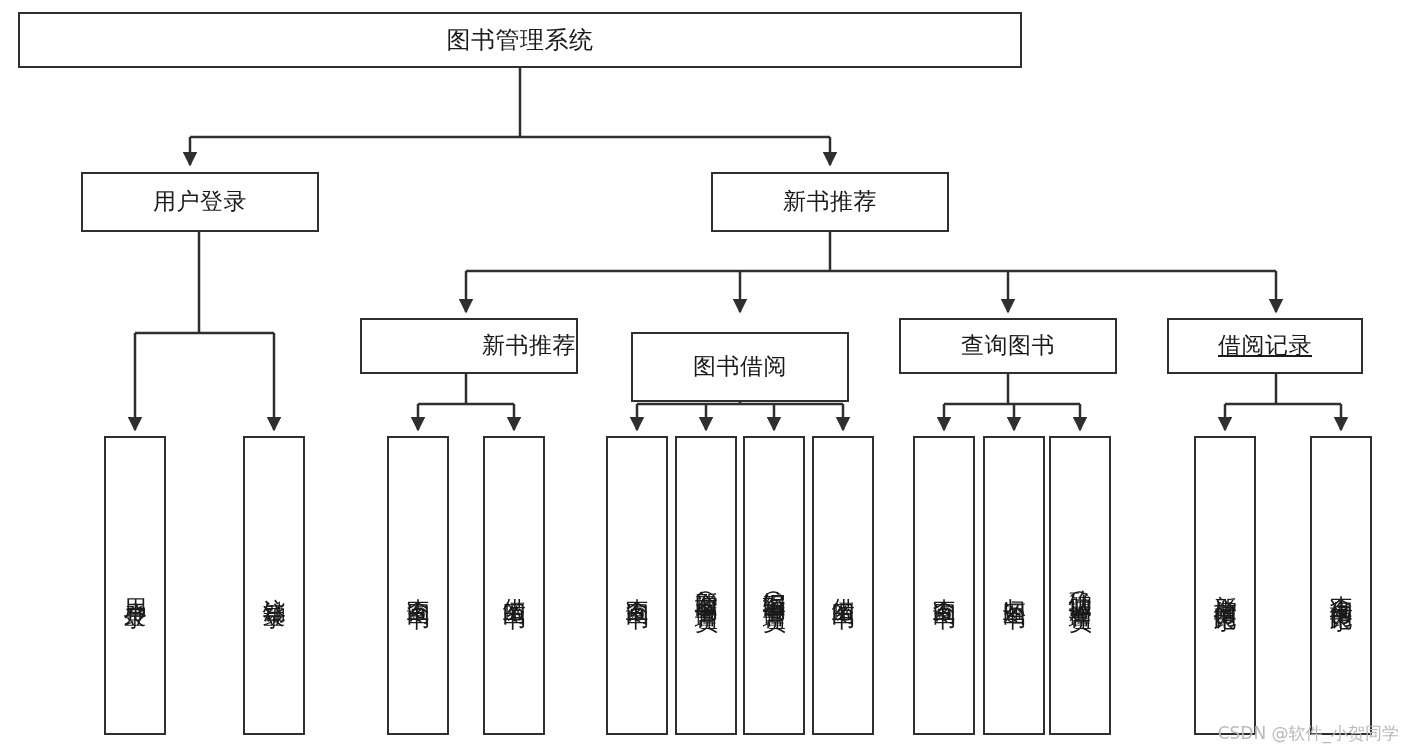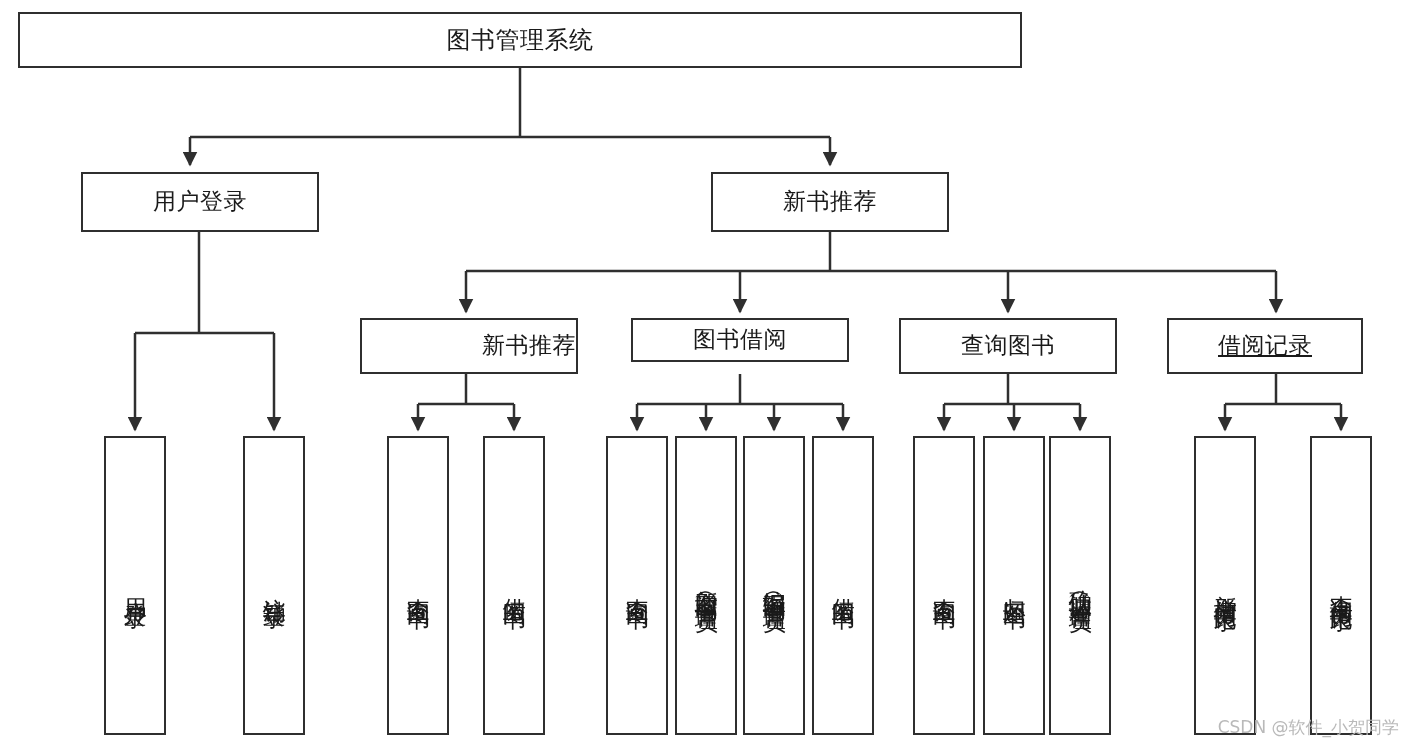--- a/index.html
+++ b/index.html
@@ -57,21 +57,21 @@
     writing-mode: vertical-rl;
     text-orientation: upright;
     font-size: 23px;
     line-height: 1.1;
     letter-spacing: 3px;
     max-height: 100%;
   }
   .watermark {
     position: absolute;
     right: 6px;
-    bottom: 8px;
+    bottom: 2px;
     font-size: 17px;
     color: #b9b9b9;
     white-space: nowrap;
     user-select: none;
   }
 </style>
 </head>
 <body>
 
 <div id="canvas">
@@ -133,21 +133,21 @@
   <div class="node horiz" style="left:81px; top:172px; width:238px; height:60px;">
     <span class="label">用户登录</span>
   </div>
   <div class="node horiz" style="left:711px; top:172px; width:238px; height:60px;">
     <span class="label">新书推荐</span>
   </div>
 
   <div class="node horiz" style="left:360px; top:318px; width:218px; height:56px;justify-content:flex-end;">
     <span class="label">新书推荐</span>
   </div>
-  <div class="node horiz" style="left:631px; top:318px; width:218px; height:44px;">
+  <div class="node horiz" style="left:631px; top:332px; width:218px; height:70px;">
     <span class="label">图书借阅</span>
   </div>
   <div class="node horiz" style="left:899px; top:318px; width:218px; height:56px;">
     <span class="label">查询图书</span>
   </div>
   <div class="node horiz" style="left:1167px; top:318px; width:196px; height:56px;text-decoration:underline;">
     <span class="label">借阅记录</span>
   </div>
 
   <div class="node vert" style="left:104px; top:436px; width:62px; height:299px;">

